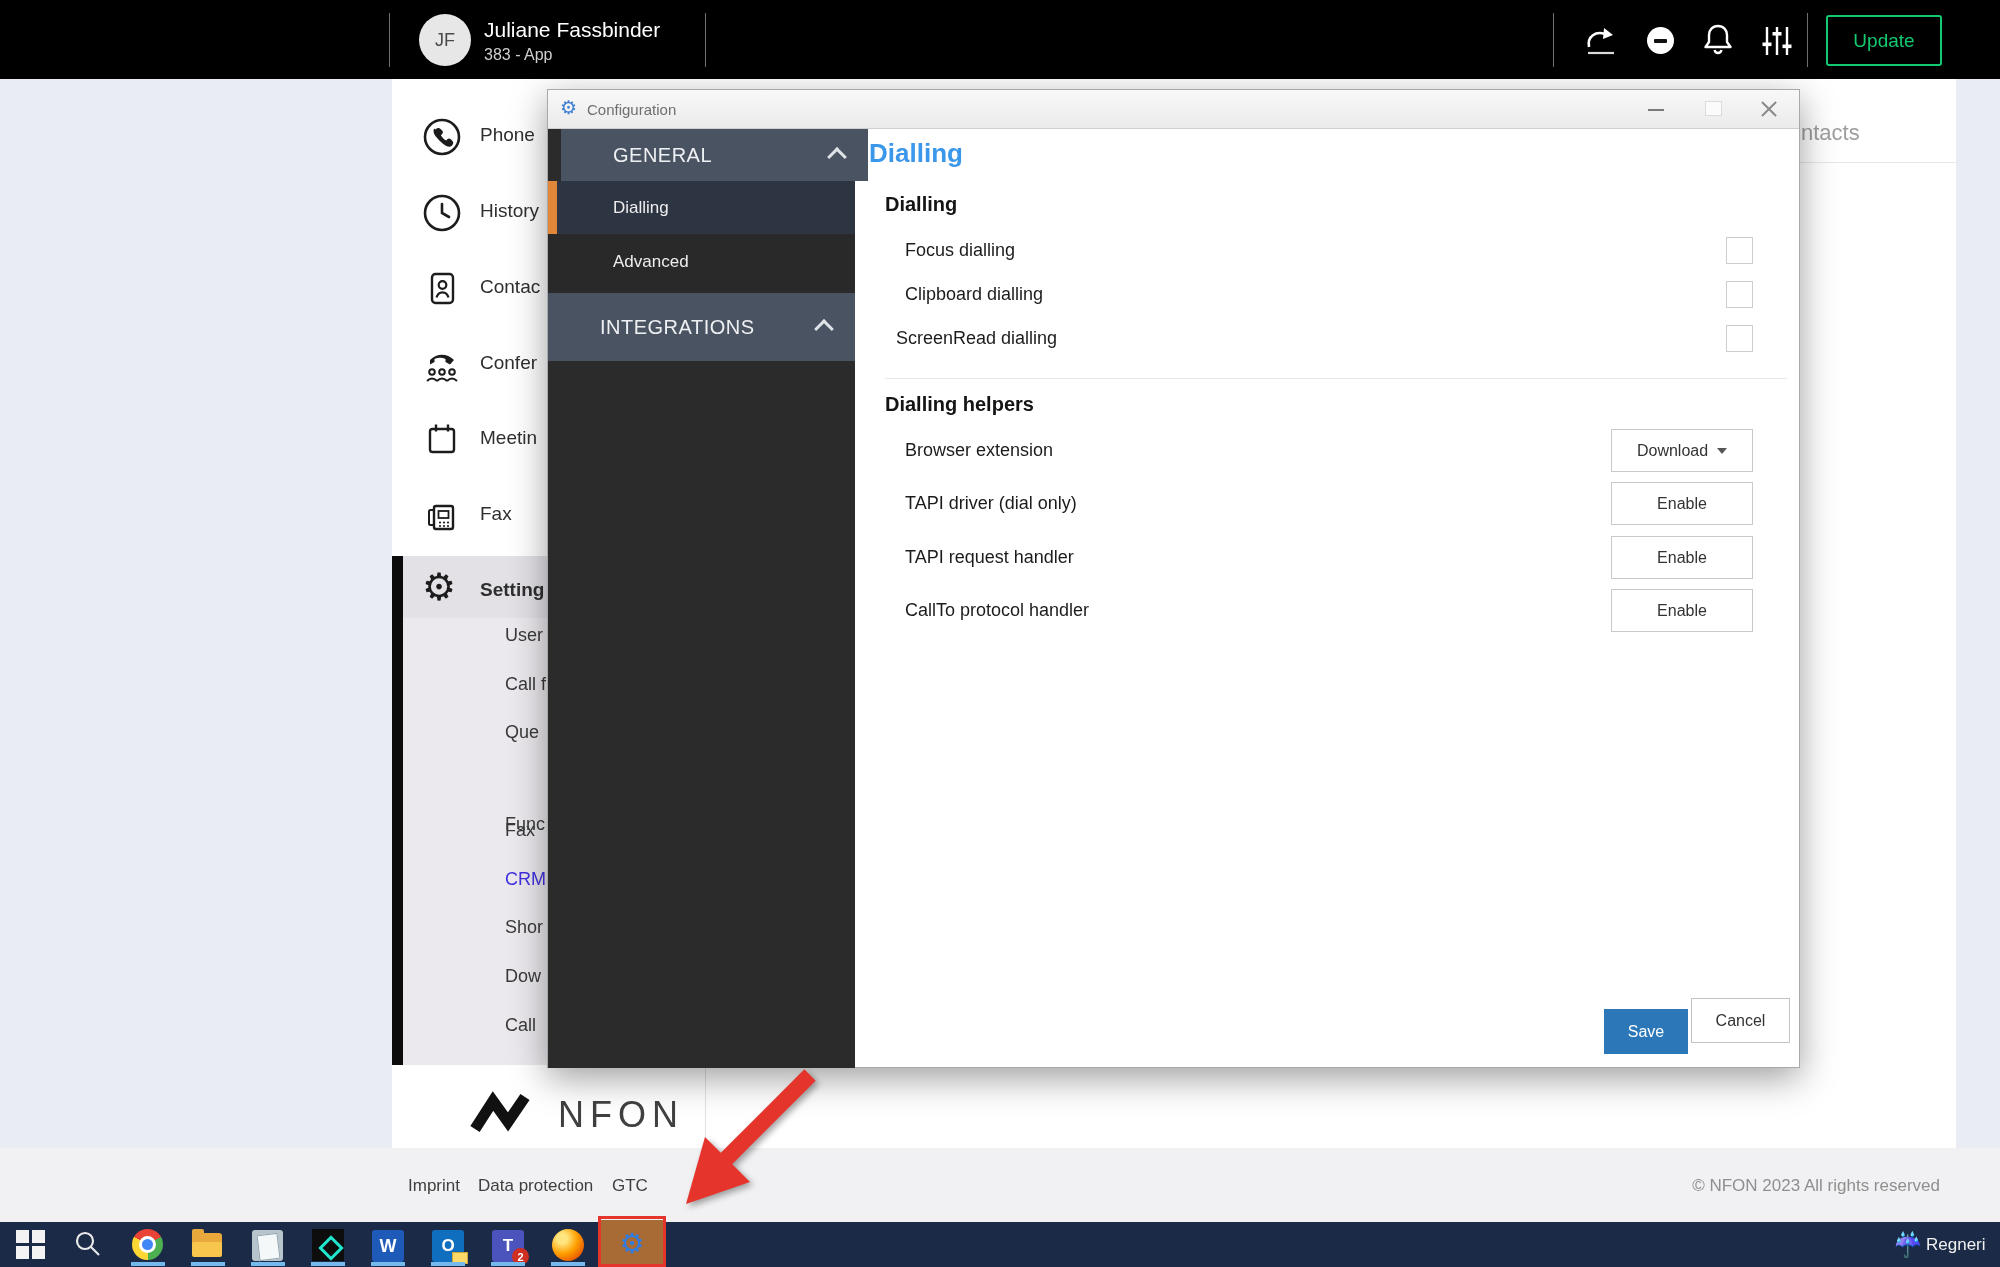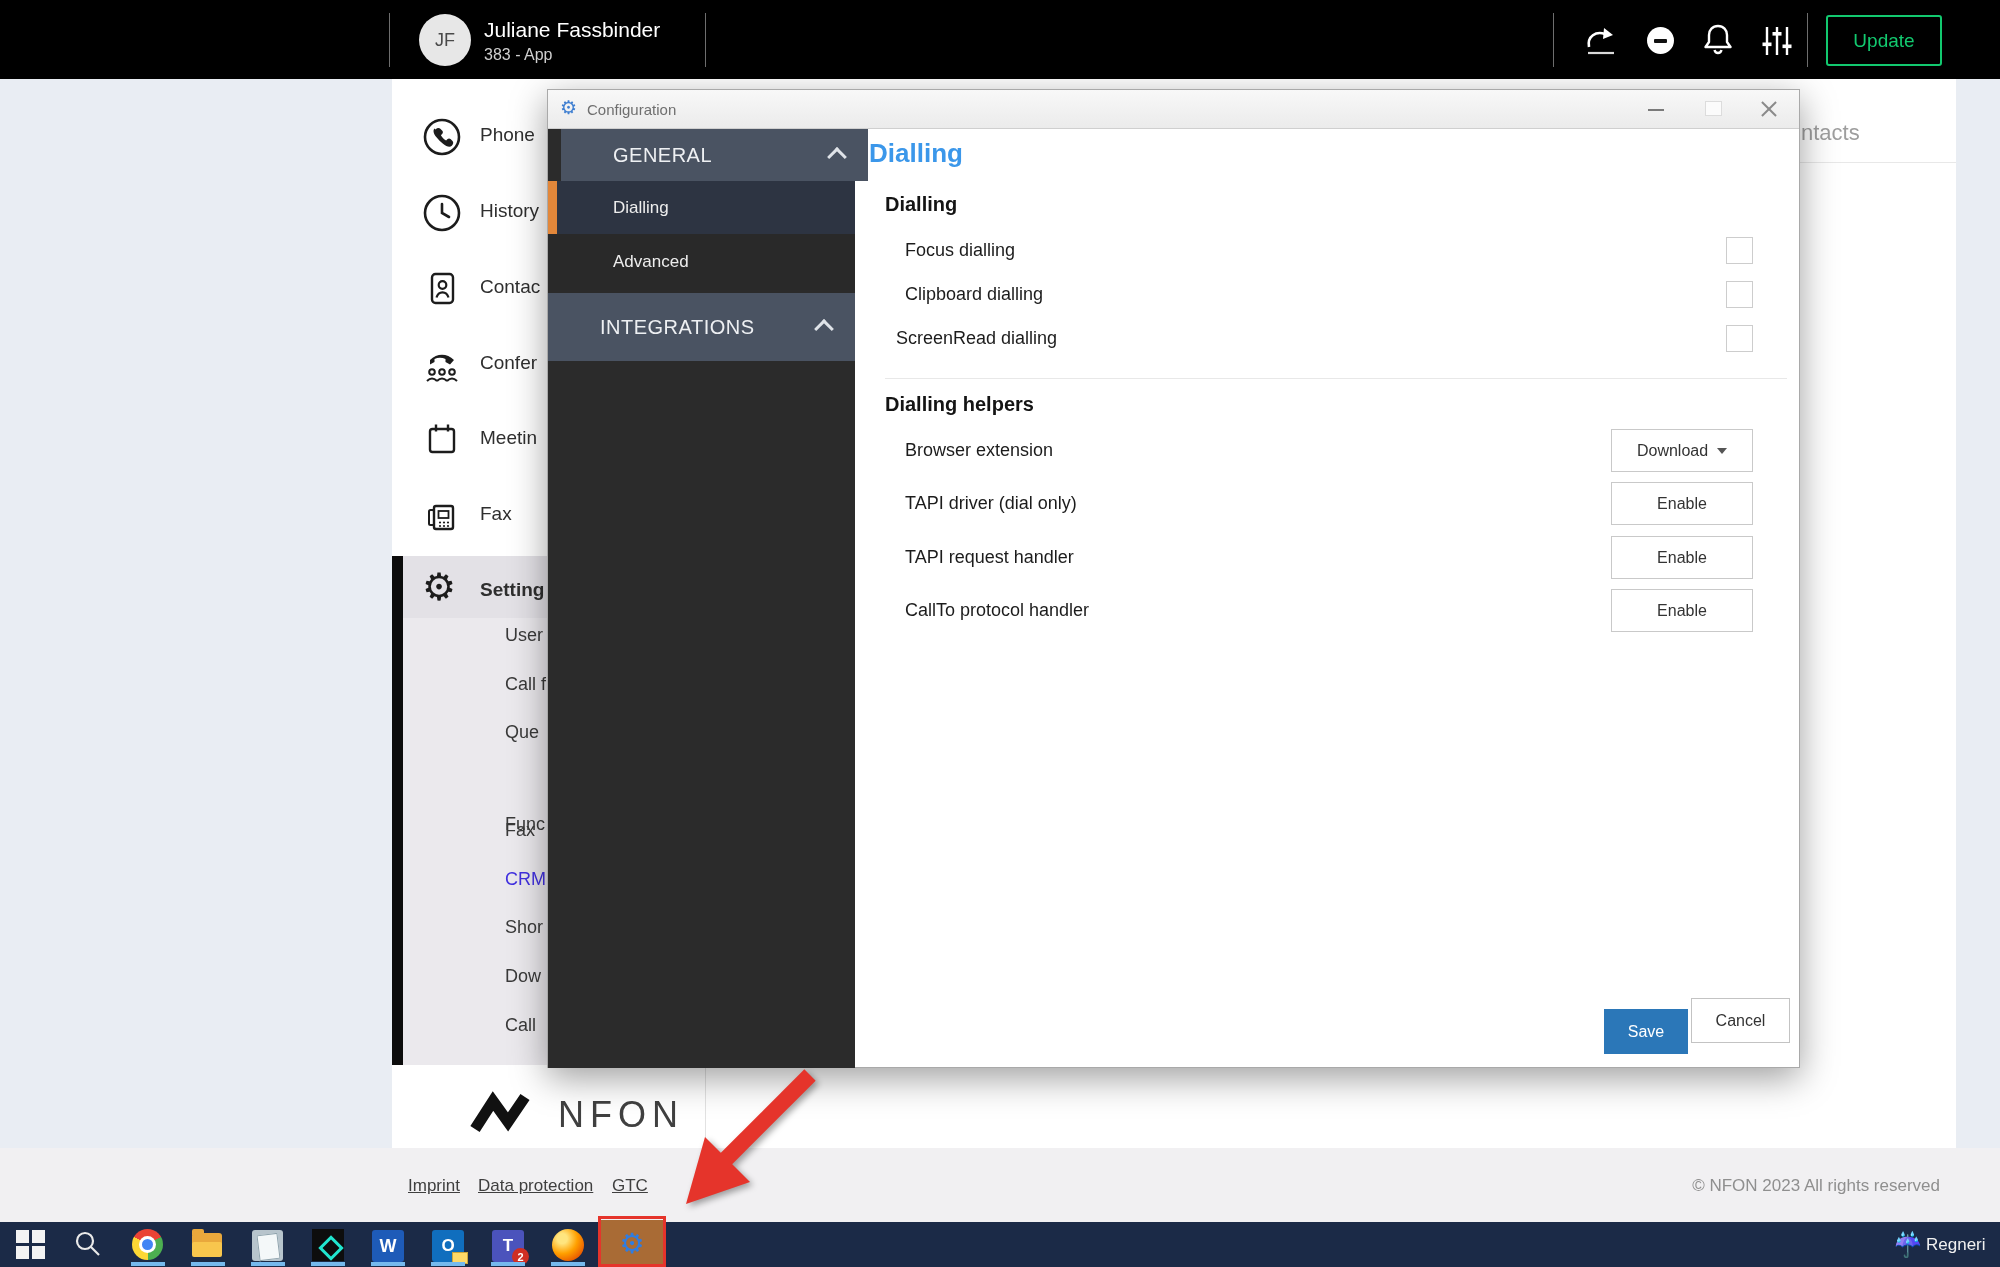--- a/index.html
+++ b/index.html
@@ -54,21 +54,21 @@
   .row-label{font-size:18px;color:#1c1c1c;}
   .cbx{width:27px;height:27px;background:#fff;border:1px solid #cdcdcd;box-sizing:border-box;cursor:pointer;}
   .hr{height:1px;background:#e8e8e8;}
   .btn{background:#fff;border:1px solid #c9c9c9;color:#333;font-size:16px;display:flex;align-items:center;justify-content:center;
        box-sizing:border-box;cursor:pointer;}
   .caret{width:0;height:0;border-left:5px solid transparent;border-right:5px solid transparent;border-top:6px solid #555;margin-left:9px;}
   .btn-save{background:#2b77b8;border:1px solid #2b77b8;color:#fff;font-size:16px;display:flex;align-items:center;justify-content:center;cursor:pointer;}
   .btn-cancel{background:#fff;border:1px solid #c3c3c3;color:#333;font-size:16px;display:flex;align-items:center;justify-content:center;cursor:pointer;}
   
   .footer-strip{left:0;top:1148px;width:2000px;height:74px;background:#f1f0f2;}
-  .f-link{font-size:17px;color:#3f3f3f;cursor:pointer;text-decoration:underline;}
+  .f-link{font-size:17px;color:#3f3f3f;cursor:pointer;}
   .f-copy{font-size:17px;color:#8f8f8f;}
   .brand-text{font-size:36px;letter-spacing:6px;font-weight:300;color:#404040;}
   
   .taskbar{left:0;top:1222px;width:2000px;height:45px;background:#1b2a47;}
   .tb-ico{width:32px;height:32px;cursor:pointer;}
   .runline{width:34px;height:4px;background:#76b9ed;top:1262px;}
   .win-grid{display:grid;grid-template-columns:13px 13px;grid-template-rows:13px 13px;gap:3px;}
   .win-grid i{background:#f3f3f3;display:block;}
   .chrome{border-radius:50%;background:conic-gradient(from -60deg,#ea4335 0 120deg,#4caf50 0 240deg,#fdd835 0 360deg);}
   .chrome::before{content:"";position:absolute;left:7px;top:7px;width:17px;height:17px;border-radius:50%;background:#fff;}

